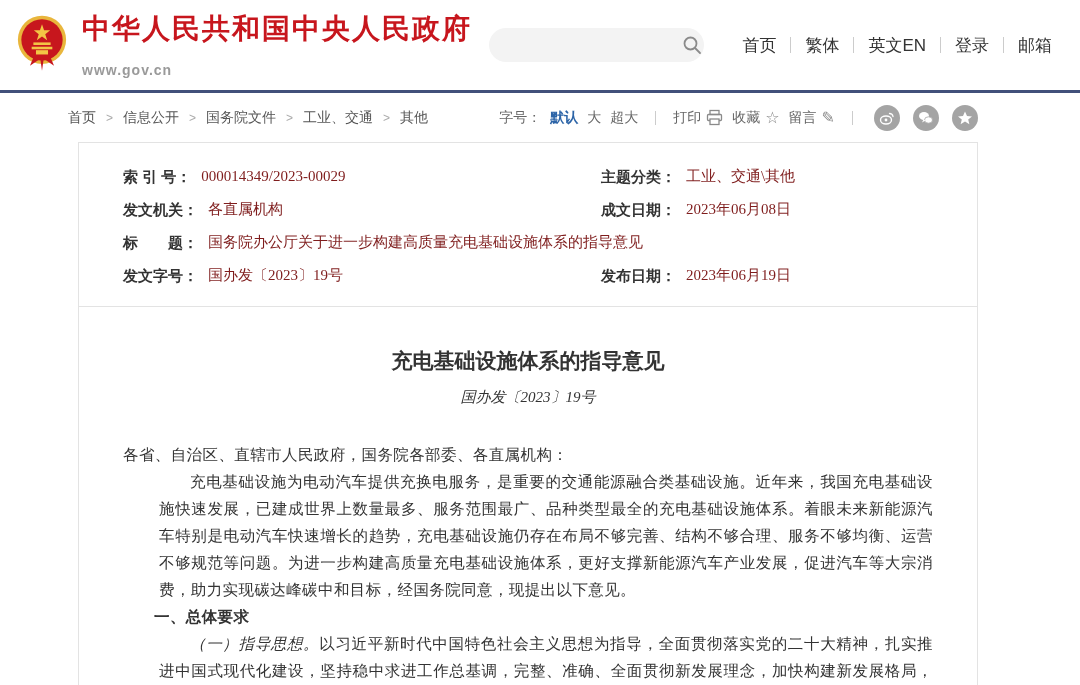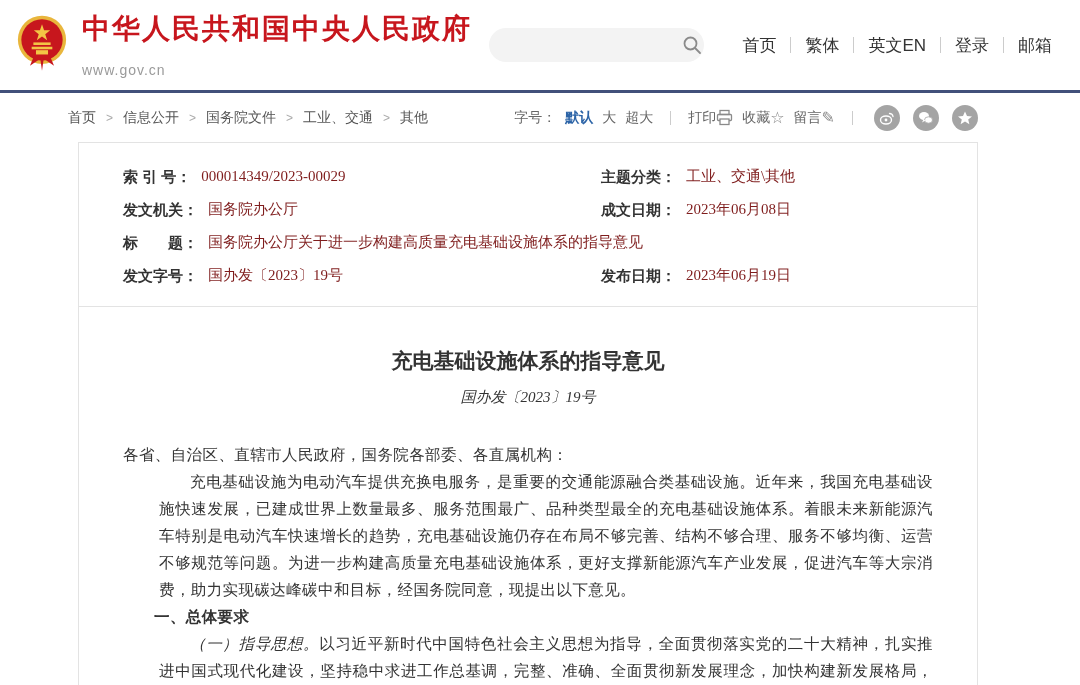--- a/index.html
+++ b/index.html
@@ -4,42 +4,42 @@
 <style>
   * { margin: 0; padding: 0; box-sizing: border-box; }
   html, body { width: 1080px; height: 685px; overflow: hidden; background: #fff;
     font-family: "Liberation Sans", "DejaVu Sans", sans-serif; color: #333; }
 
   
   .header { height: 90px; display: flex; align-items: center; padding: 0 14px; }
   .brand { display: flex; align-items: center; gap: 12px; }
   .emblem { width: 56px; height: 62px; flex: 0 0 auto; }
   .brand-text .site-title { font-size: 28px; font-weight: bold; color: #c7161d; letter-spacing: 2px; line-height: 1.2; }
-  .brand-text .site-url { font-size: 14px; color: #9a9a9a; margin-top: 17px; letter-spacing: 1px; }
+  .brand-text .site-url { font-size: 14px; color: #9a9a9a; margin-top: 17px; letter-spacing: 1px; font-weight: bold; }
   .header-right { margin-left: auto; display: flex; align-items: center; gap: 24px; }
   .search-box { width: 215px; height: 34px; background: #f3f3f3; border-radius: 17px;
     display: flex; align-items: center; padding: 0 12px; }
   .search-input { flex: 1; border: none; background: transparent; outline: none; font-size: 14px; color: #666; }
   .search-icon svg { display: block; }
   .top-nav { display: flex; align-items: center; font-size: 17px; color: #333; }
   .top-nav .nav-link { padding: 0 14px; cursor: pointer; white-space: nowrap; }
   .top-nav .nav-sep { width: 1px; height: 16px; background: #ccc; }
 
   .blue-line { height: 3px; background: #41507a; }
 
   
   .toolbar { height: 49px; display: flex; align-items: center; padding: 0 102px 0 68px; }
   .breadcrumb { display: flex; align-items: center; font-size: 14px; color: #555; gap: 10px; }
   .crumb { cursor: pointer; }
   .crumb-sep { color: #aaa; font-size: 12px; }
   .toolbar-right { margin-left: auto; display: flex; align-items: center; font-size: 14px; color: #666; gap: 9px; }
   .fontsize-default { color: #2c64a7; font-weight: bold; cursor: pointer; }
   .fontsize-opt { cursor: pointer; }
   .tb-sep { color: #ccc; width: 1px; height: 14px; background: #ccc; margin: 0 8px; }
-  .tb-action { display: flex; align-items: center; cursor: pointer; }
+  .tb-action { display: flex; align-items: center; gap: 5px; cursor: pointer; }
   .glyph-icon { color: #8a8a8a; font-size: 16px; }
   .share-circle { width: 26px; height: 26px; border-radius: 50%; background: #a4a4a4;
     display: flex; align-items: center; justify-content: center; cursor: pointer; margin-left: 4px; }
 
   
   .card { margin-left: 78px; width: 900px; border: 1px solid #e3e3e3; background: #fff; }
   .meta { padding: 17px 44px 14px 44px; border-bottom: 1px solid #e3e3e3; font-size: 15px; }
   .meta-row { display: flex; line-height: 33px; justify-content: flex-end; }
   .meta-cell-l { width: 59%; display: flex; }
   .meta-cell-r { width: 41%; display: flex; }
@@ -176,21 +176,21 @@
         <span class="meta-value">000014349/2023-00029</span>
       </div>
       <div class="meta-cell-r">
         <span class="meta-label">主题分类：</span>
         <span class="meta-value">工业、交通\其他</span>
       </div>
     </div>
     <div class="meta-row">
       <div class="meta-cell-l">
         <span class="meta-label">发文机关：</span>
-        <span class="meta-value">国务院办公厅</span>
+        <span class="meta-value">各直属机构</span>
       </div>
       <div class="meta-cell-r">
         <span class="meta-label">成文日期：</span>
         <span class="meta-value">2023年06月08日</span>
       </div>
     </div>
     <div class="meta-row">
       <div class="meta-cell-full">
         <span class="meta-label">标　　题：</span>
         <span class="meta-value">国务院办公厅关于进一步构建高质量充电基础设施体系的指导意见</span>

